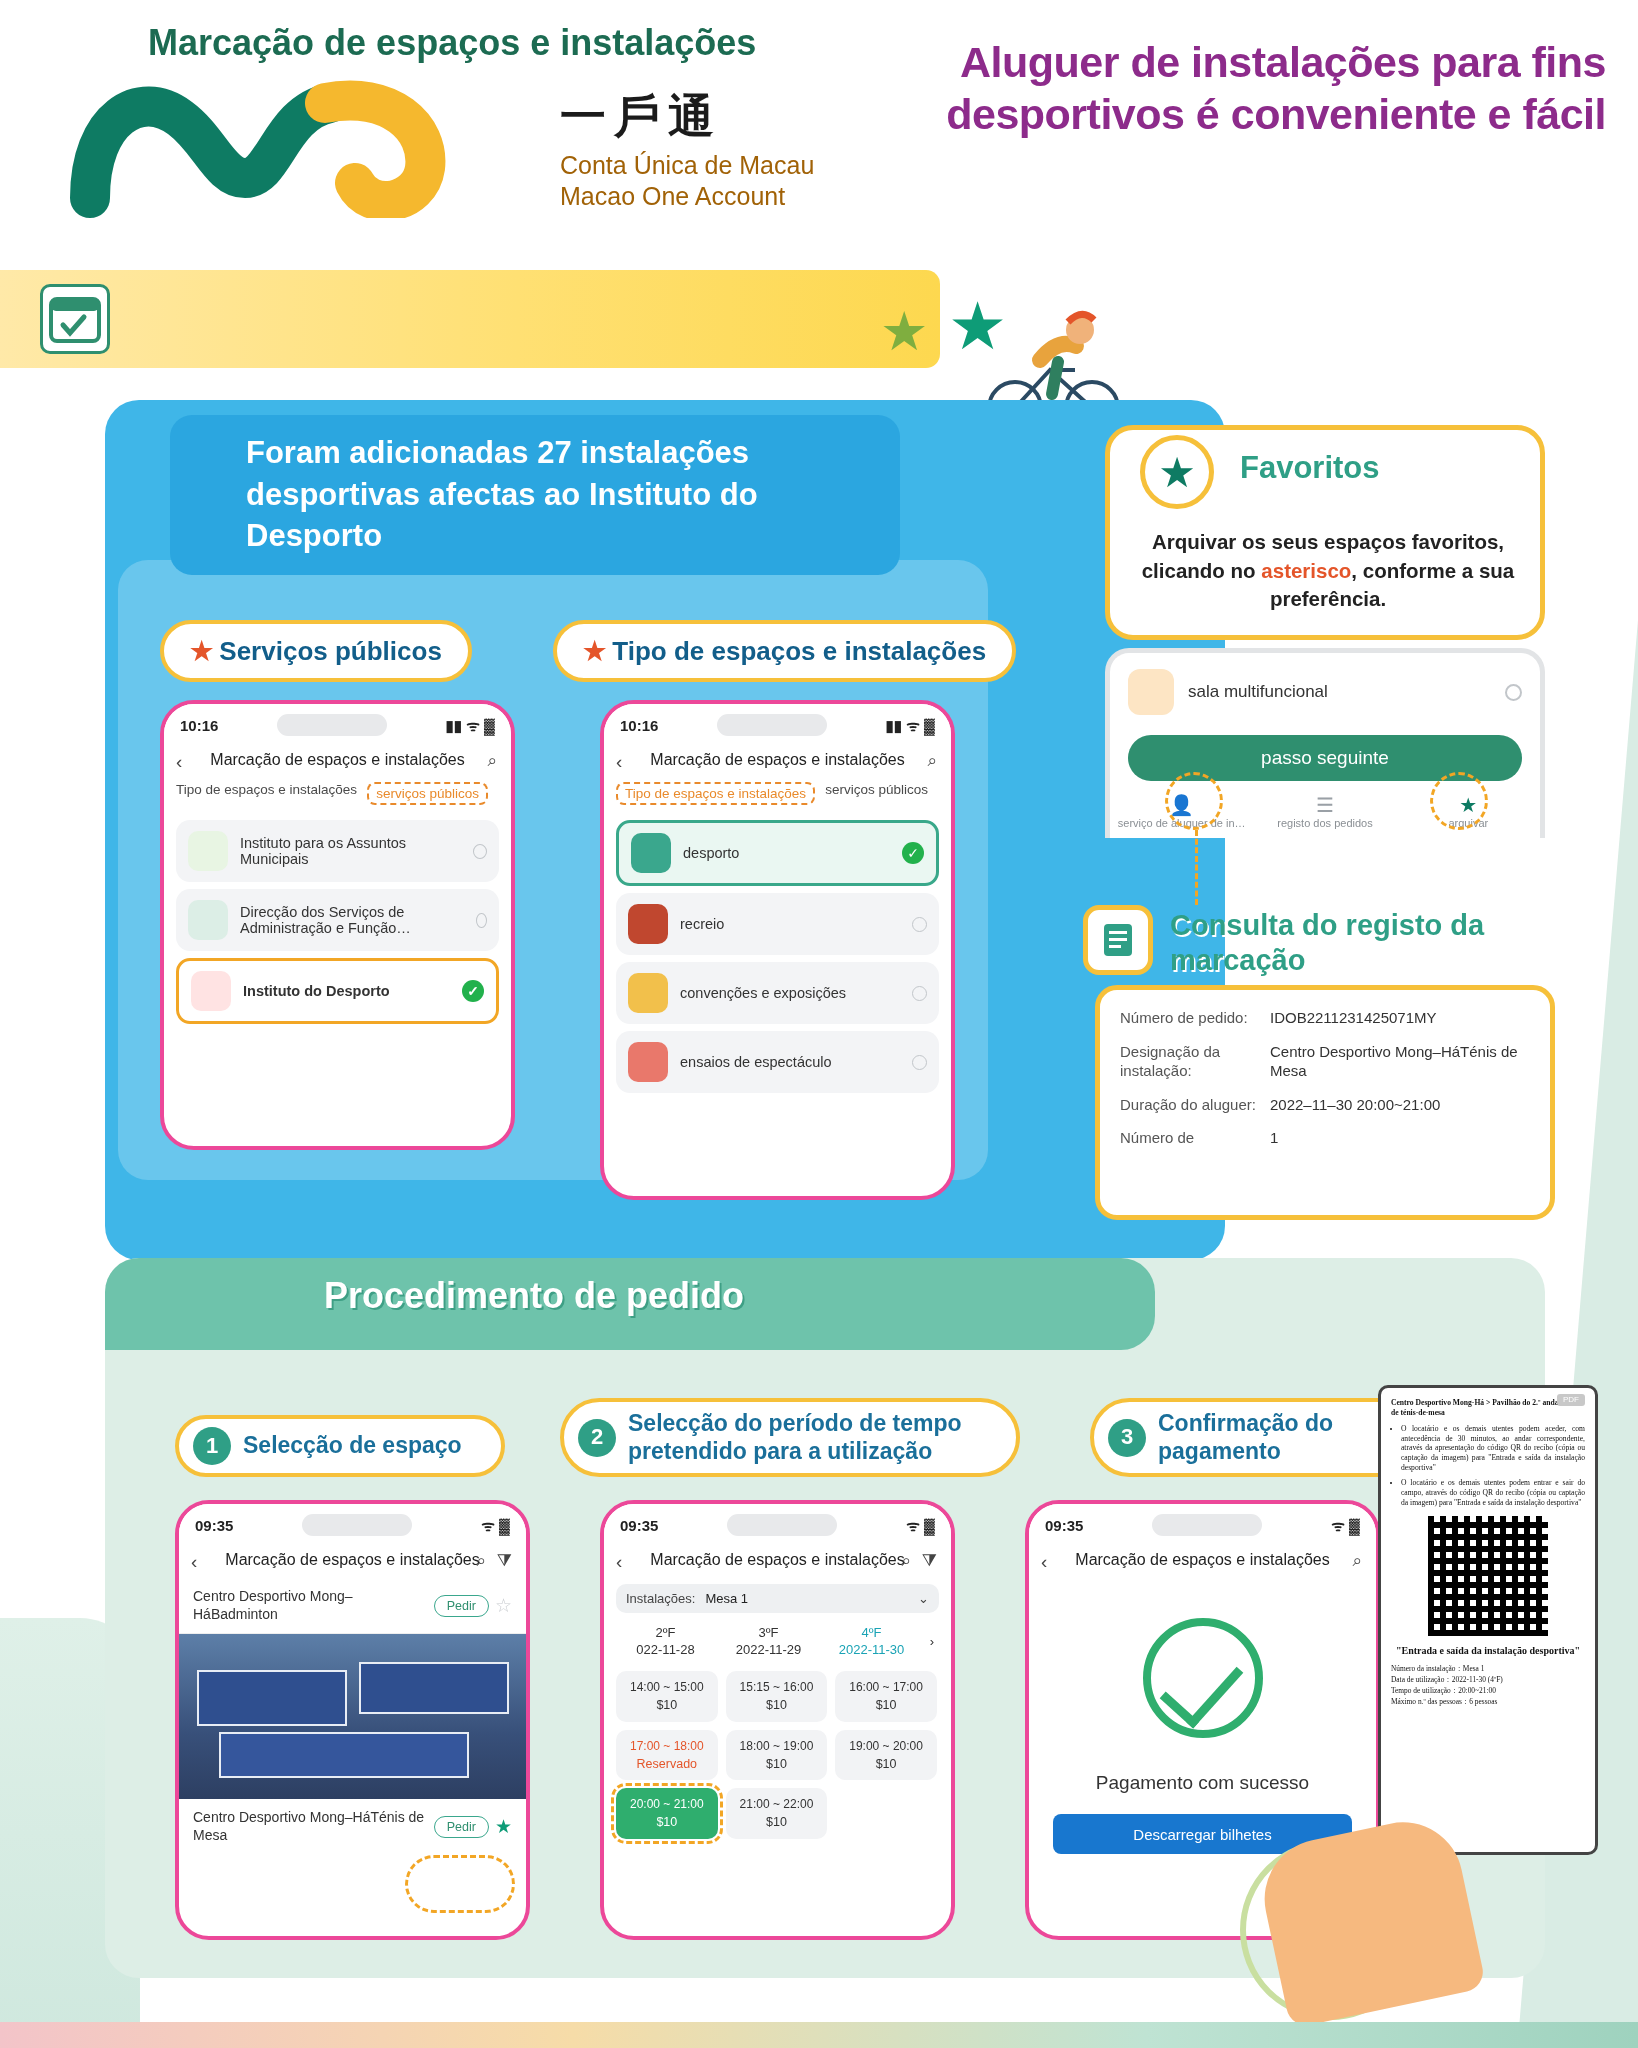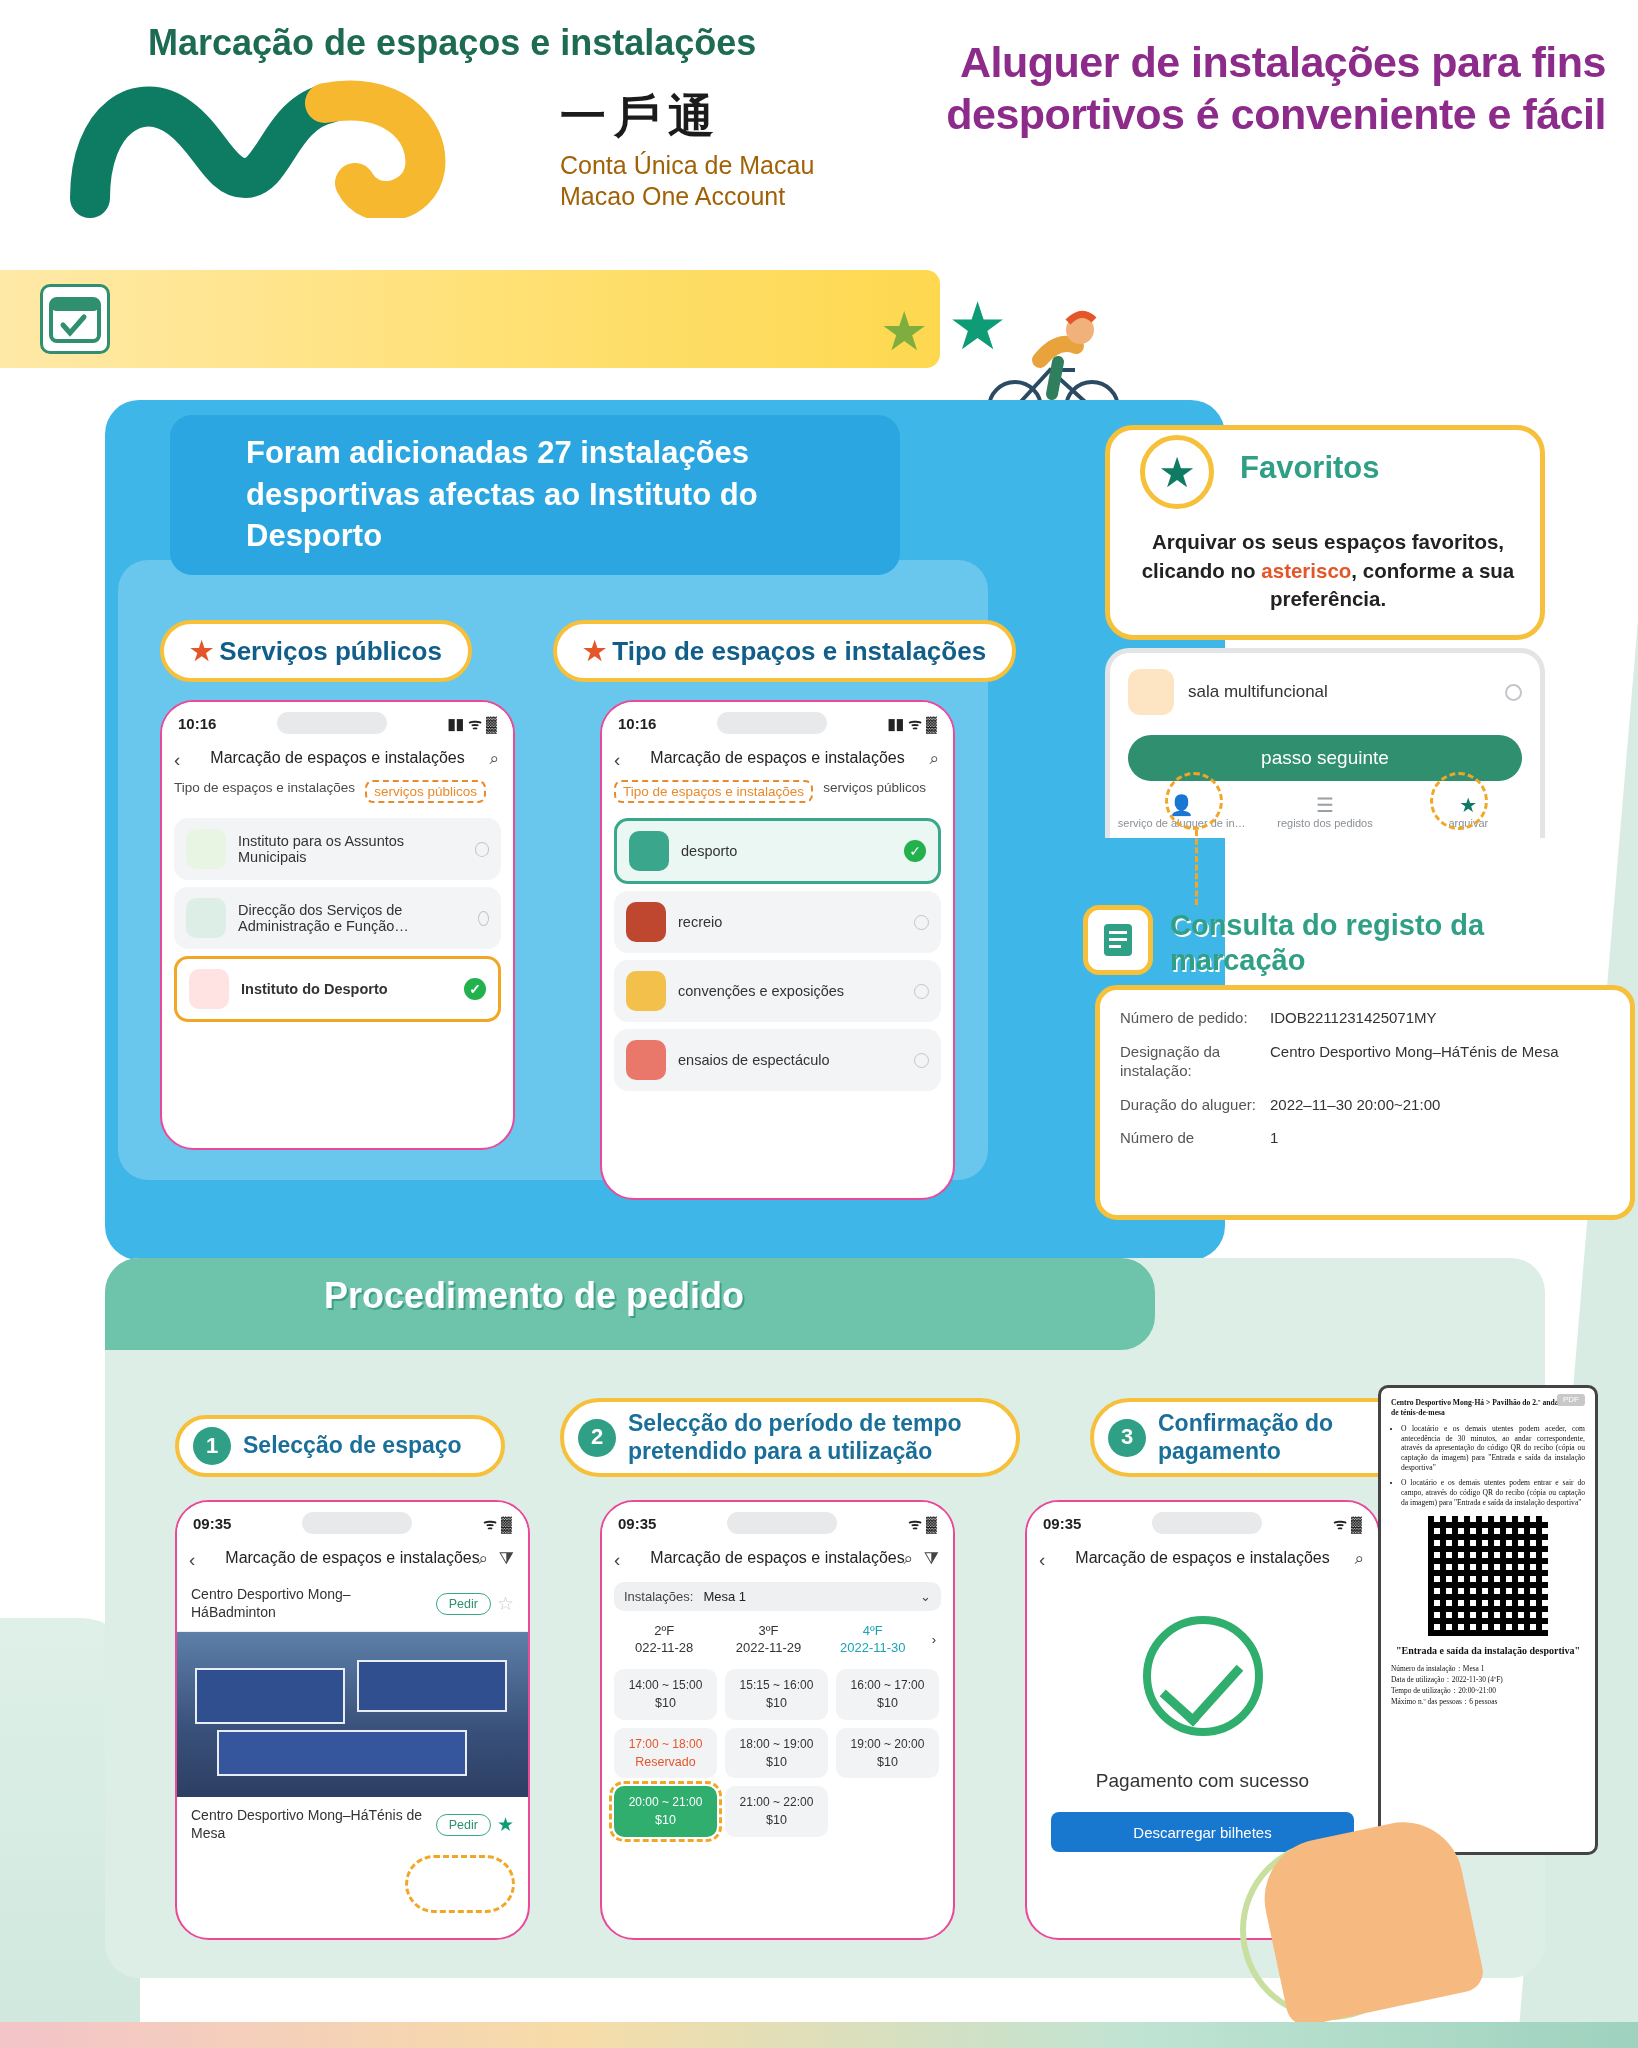--- a/index.html
+++ b/index.html
@@ -87,21 +87,21 @@
     padding: 0 26px; font-size: 26px; font-weight: bold; color: #125e8a;
     white-space: nowrap;
   }
   .pill .star { color: #e4552a; margin-right: 6px; font-size: 26px; }
   #pill-servicos { left: 160px; top: 620px; }
   #pill-tipo { left: 553px; top: 620px; }
 
   
   .phone {
     position: absolute; background: #ffffff; border-radius: 34px;
-    border: 2px solid #ec4899; overflow: hidden;
+    border: 4px solid #ec4899; overflow: hidden;
   }
   .phone .statusbar {
     height: 42px; display: flex; align-items: center; justify-content: space-between;
     padding: 0 16px; font-size: 15px; font-weight: bold; color: #222;
     background: #fff;
   }
   .notch { width: 110px; height: 22px; background: #e8e9eb; border-radius: 14px; }
   .phone .apptitle {
     text-align: center; font-size: 16px; color: #222; line-height: 1.25;
     padding: 4px 40px 8px; font-weight: 500; position: relative;
@@ -178,21 +178,21 @@
     position: absolute; left: 1083px; top: 905px; width: 70px; height: 70px;
     background: #fff; border: 5px solid #f6c03a; border-radius: 16px;
     display: flex; align-items: center; justify-content: center; font-size: 36px; color: #2f9f86;
   }
   .cons-title {
     position: absolute; left: 1170px; top: 908px; width: 390px;
     font-size: 29px; font-weight: bold; color: #2f9f86; line-height: 1.22;
     text-shadow: 1.5px 1.5px 0 #fff;
   }
   .cons-card {
-    position: absolute; left: 1095px; top: 985px; width: 540px; height: 235px;
+    position: absolute; left: 1095px; top: 985px; width: 460px; height: 235px;
     background: #fff; border: 5px solid #f6c03a; border-radius: 22px; padding: 18px 20px;
   }
   .cons-row { display: flex; font-size: 15px; color: #333; margin-bottom: 14px; line-height: 1.3; }
   .cons-row .k { width: 150px; color: #555; flex: 0 0 auto; }
   .cons-row .v { flex: 1; }
 
   
   .proc-panel {
     position: absolute; left: 105px; top: 1258px; width: 1440px; height: 720px;
     background: #ddeee6; border-radius: 34px;

